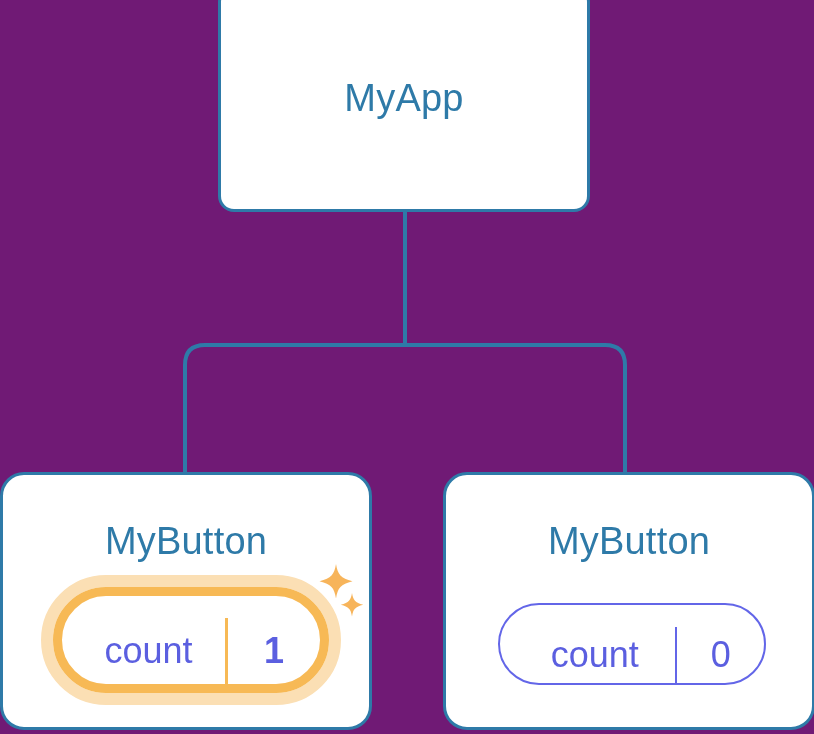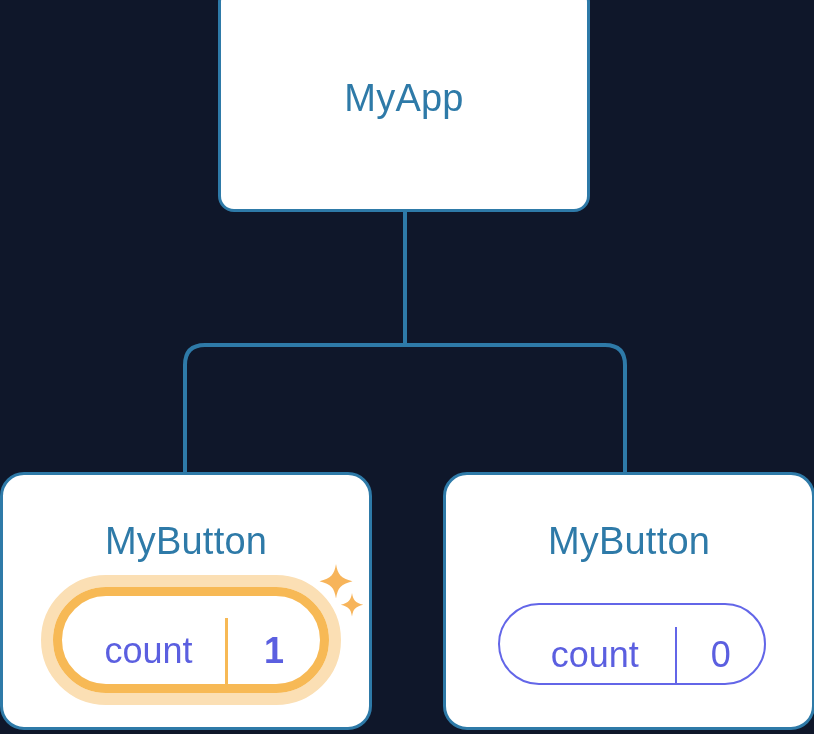--- a/index.html
+++ b/index.html
@@ -13,21 +13,21 @@
     overflow: hidden;
     font-family: "Liberation Sans", sans-serif;
     position: relative;
   }
 
   #stage {
     position: absolute;
     left: 0; top: 0;
     width: 814px;
     height: 734px;
-    background: #0f172a;
+    background: #701a75;
     overflow: hidden;
   }
 
   
   #connectors {
     position: absolute;
     left: 0; top: 0;
     width: 814px;
     height: 734px;
     pointer-events: none;

